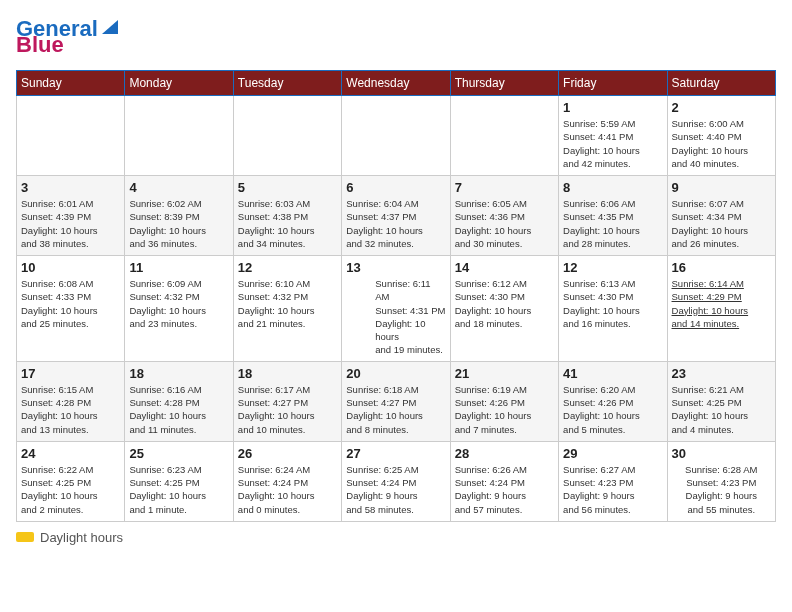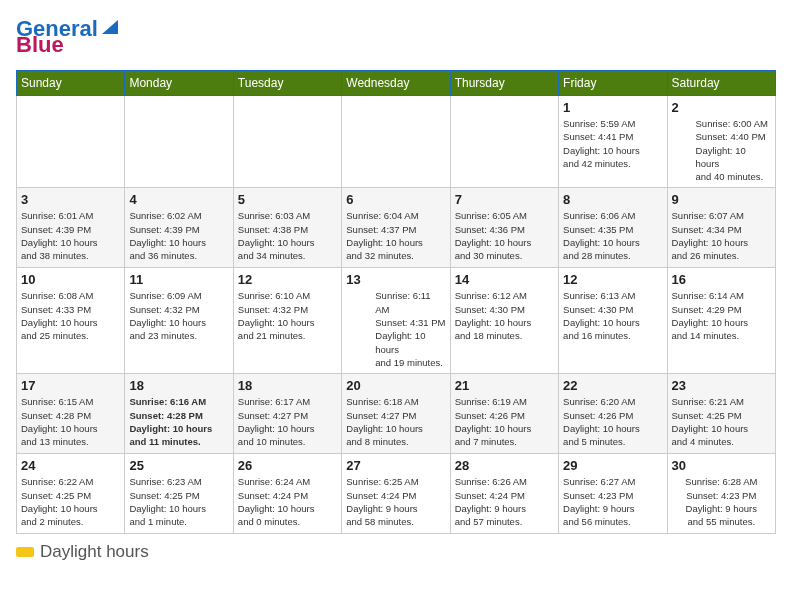--- a/index.html
+++ b/index.html
@@ -37,21 +37,21 @@
     .subtitle {
       font-size: 14px;
       color: #555;
     }
     .calendar {
       width: 100%;
       border-collapse: collapse;
       font-size: 10px;
     }
     .calendar th {
-      background: #4d7c0f;
+      background: #7f1d1d;
       color: #fff;
       padding: 5px 4px;
       text-align: left;
       font-size: 12px;
       font-weight: normal;
       border: 1px solid #1a6bbf;
     }
     .calendar td {
       border: 1px solid #ccc;
       padding: 4px;
@@ -69,21 +69,21 @@
       margin-bottom: 2px;
     }
     .day-info {
       font-size: 9.5px;
       color: #333;
       line-height: 1.4;
     }
     .empty-cell { background: #fff !important; }
     .footer-note {
       margin-top: 8px;
-      font-size: 17px;
+      font-size: 13px;
       color: #555;
       display: flex;
       align-items: center;
       gap: 6px;
     }
     .daylight-bar {
       display: inline-block;
       width: 18px;
       height: 10px;
       background: #f5c518;
@@ -130,38 +130,38 @@
         <td class="empty-cell"></td>
         <td>
           <div class="day-num">1</div>
           <div class="day-info" style="white-space: pre-line;">Sunrise: 5:59 AM
 Sunset: 4:41 PM
 Daylight: 10 hours
 and 42 minutes.</div>
         </td>
         <td>
           <div class="day-num">2</div>
-          <div class="day-info" style="white-space: pre-line; margin-left: 24px;">Sunrise: 6:00 AM
+          <div class="day-info" style="white-space: pre-line;">Sunrise: 6:00 AM
 Sunset: 4:40 PM
 Daylight: 10 hours
 and 40 minutes.</div>
         </td>
       </tr>
       <tr>
         <td>
           <div class="day-num">3</div>
           <div class="day-info" style="white-space: pre-line;">Sunrise: 6:01 AM
 Sunset: 4:39 PM
 Daylight: 10 hours
 and 38 minutes.</div>
         </td>
         <td>
           <div class="day-num">4</div>
           <div class="day-info" style="white-space: pre-line;">Sunrise: 6:02 AM
-Sunset: 4:39 PM
+Sunset: 8:39 PM
 Daylight: 10 hours
 and 36 minutes.</div>
         </td>
         <td>
           <div class="day-num">5</div>
           <div class="day-info" style="white-space: pre-line;">Sunrise: 6:03 AM
 Sunset: 4:38 PM
 Daylight: 10 hours
 and 34 minutes.</div>
         </td>
@@ -232,37 +232,37 @@
         </td>
         <td>
           <div class="day-num">12</div>
           <div class="day-info" style="white-space: pre-line;">Sunrise: 6:13 AM
 Sunset: 4:30 PM
 Daylight: 10 hours
 and 16 minutes.</div>
         </td>
         <td>
           <div class="day-num">16</div>
-          <div class="day-info" style="white-space: pre-line;">Sunrise: 6:14 AM
+          <div class="day-info" style="white-space: pre-line; text-decoration: underline;">Sunrise: 6:14 AM
 Sunset: 4:29 PM
 Daylight: 10 hours
 and 14 minutes.</div>
         </td>
       </tr>
       <tr>
         <td>
           <div class="day-num">17</div>
           <div class="day-info" style="white-space: pre-line;">Sunrise: 6:15 AM
 Sunset: 4:28 PM
 Daylight: 10 hours
 and 13 minutes.</div>
         </td>
         <td>
           <div class="day-num">18</div>
-          <div class="day-info" style="white-space: pre-line; font-weight: bold;">Sunrise: 6:16 AM
+          <div class="day-info" style="white-space: pre-line;">Sunrise: 6:16 AM
 Sunset: 4:28 PM
 Daylight: 10 hours
 and 11 minutes.</div>
         </td>
         <td>
           <div class="day-num">18</div>
           <div class="day-info" style="white-space: pre-line;">Sunrise: 6:17 AM
 Sunset: 4:27 PM
 Daylight: 10 hours
 and 10 minutes.</div>
@@ -275,21 +275,21 @@
 and 8 minutes.</div>
         </td>
         <td>
           <div class="day-num">21</div>
           <div class="day-info" style="white-space: pre-line;">Sunrise: 6:19 AM
 Sunset: 4:26 PM
 Daylight: 10 hours
 and 7 minutes.</div>
         </td>
         <td>
-          <div class="day-num">22</div>
+          <div class="day-num">41</div>
           <div class="day-info" style="white-space: pre-line;">Sunrise: 6:20 AM
 Sunset: 4:26 PM
 Daylight: 10 hours
 and 5 minutes.</div>
         </td>
         <td>
           <div class="day-num">23</div>
           <div class="day-info" style="white-space: pre-line;">Sunrise: 6:21 AM
 Sunset: 4:25 PM
 Daylight: 10 hours

